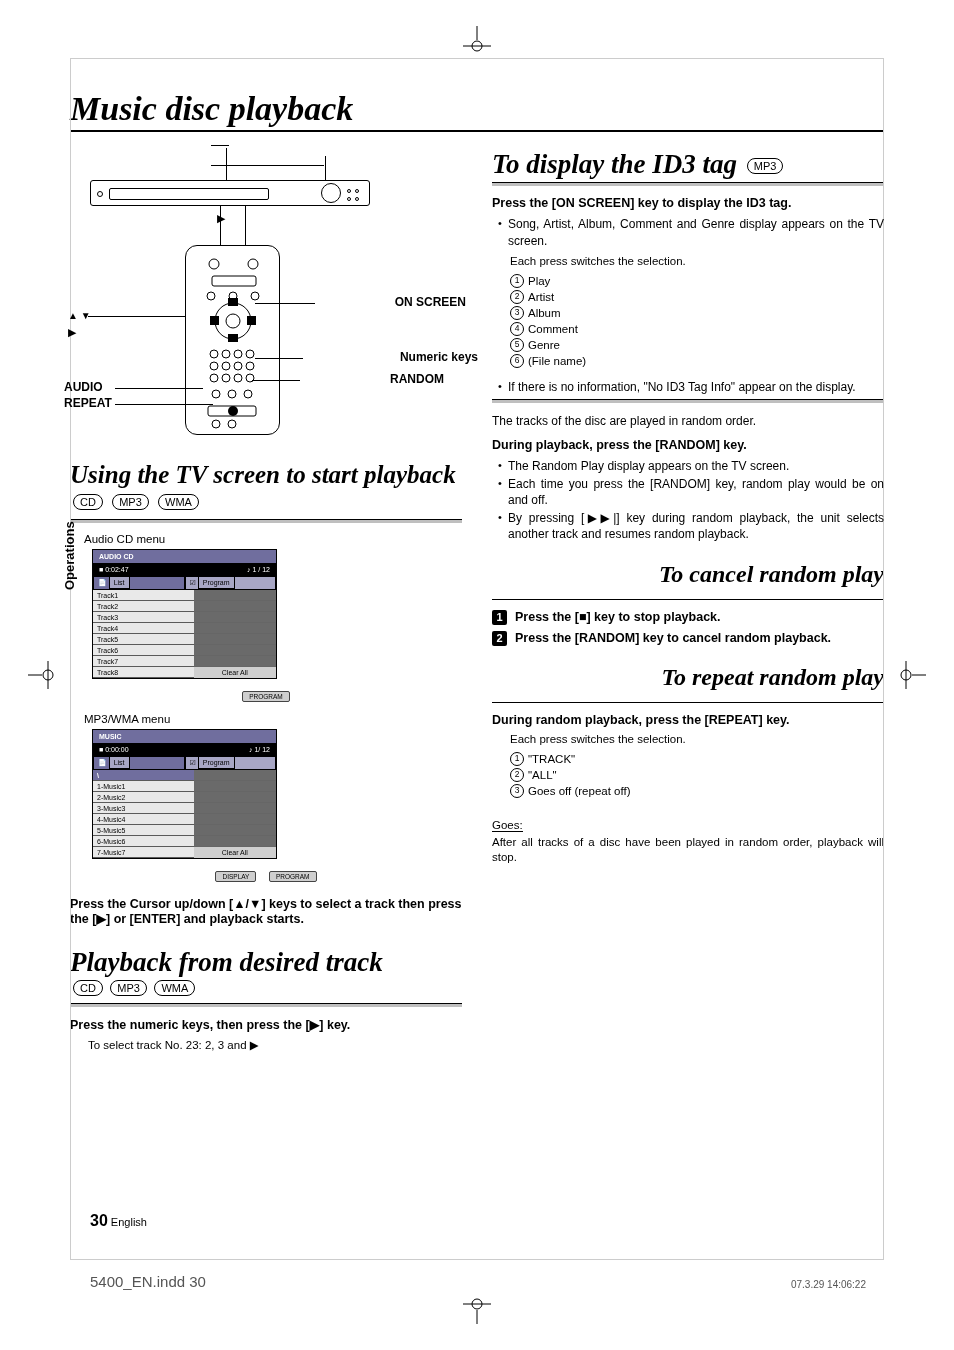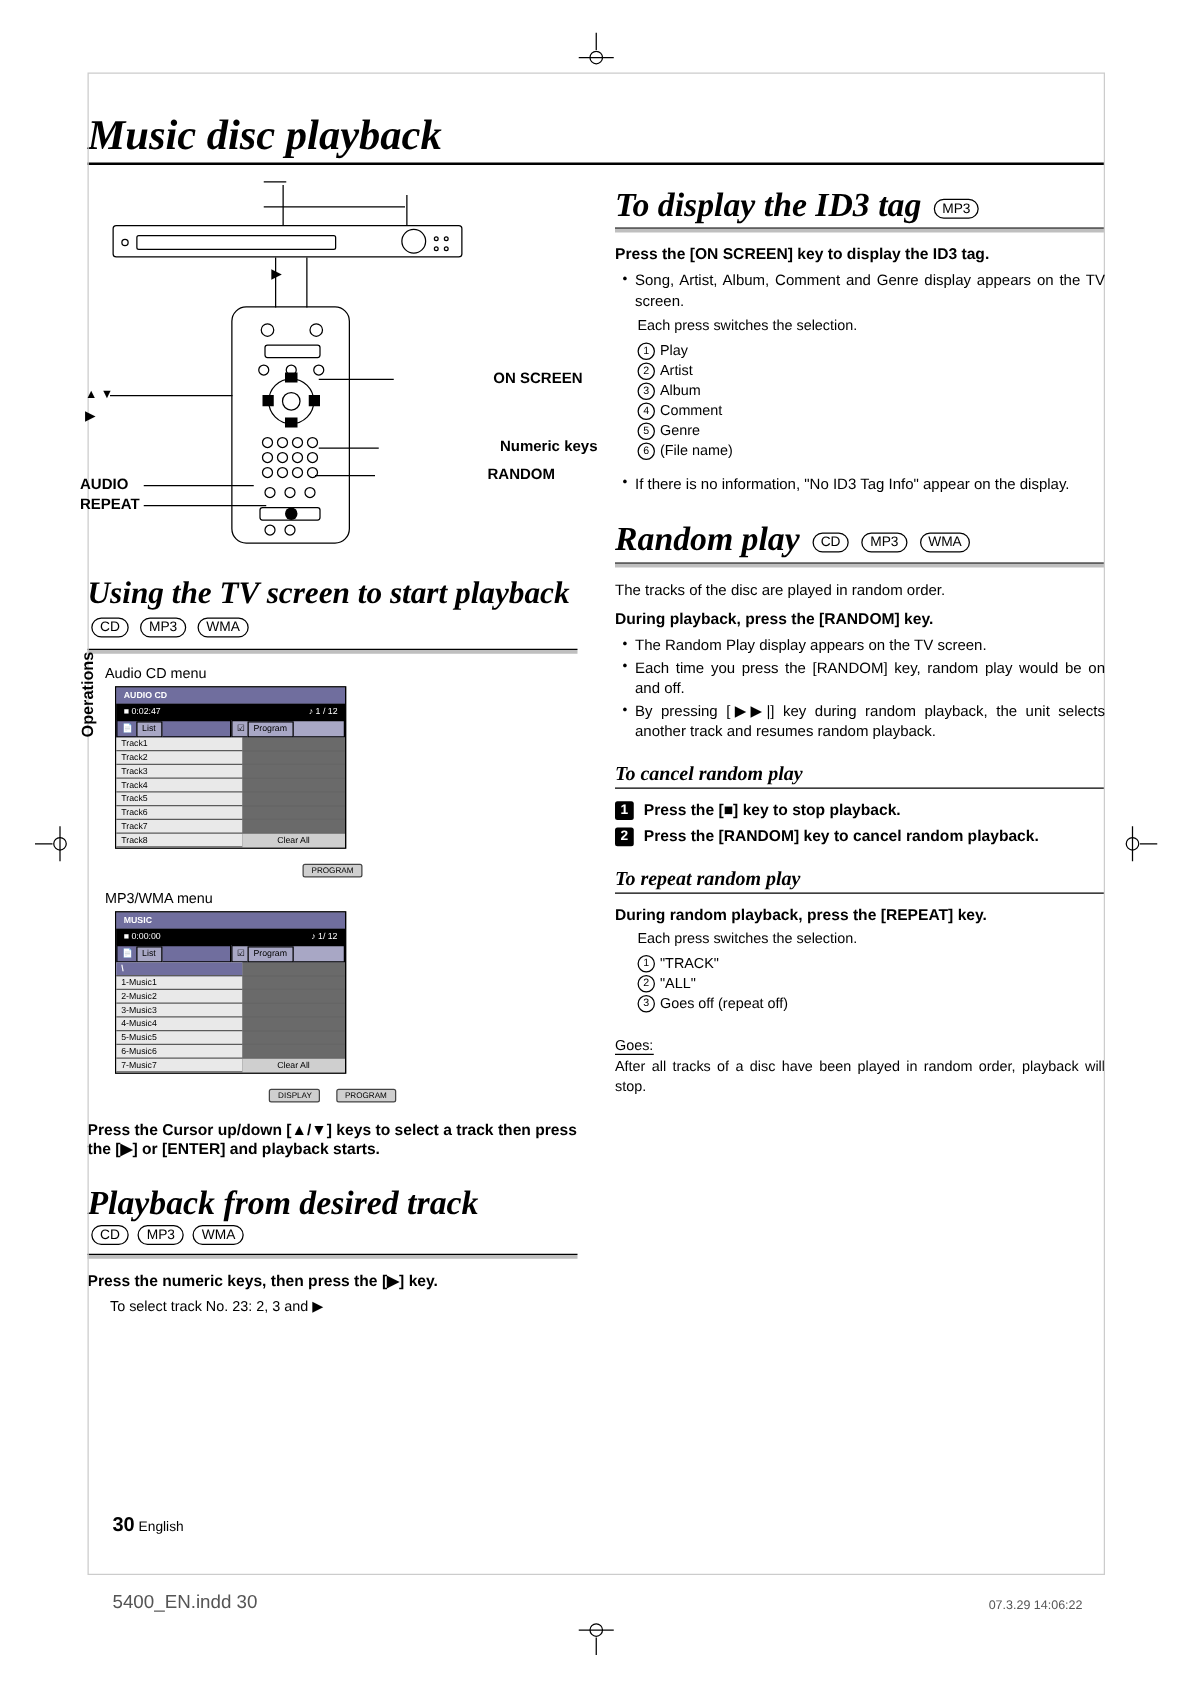--- a/index.html
+++ b/index.html
@@ -48,24 +48,25 @@
   .rule {
     border-top: 1.5px solid #000;
     border-bottom: 3px solid #bfbfbf;
     height: 0;
     margin: 4px 0 10px 0;
   }
   h3.sub {
     font-family: "Palatino Linotype", "Book Antiqua", Georgia, serif;
     font-style: italic;
     font-weight: 700;
-    font-size: 16px;
+    font-size: 24px;
     border-bottom: 1.5px solid #000;
-    padding-bottom: 1px;
+    padding-bottom: 11px;
     margin: 18px 0 10px 0;
+    text-align: right;
   }
   p.body { font-size: 12px; line-height: 1.35; margin: 6px 0; text-align: justify; }
   p.bold { font-weight: 700; font-size: 12.5px; margin: 8px 0 6px 0; }
   ul.bul { list-style: none; padding-left: 6px; margin: 4px 0; }
   ul.bul li { font-size: 12px; line-height: 1.35; text-align: justify; position: relative; padding-left: 10px; margin: 2px 0; }
   ul.bul li::before { content: "•"; position: absolute; left: 0; top: 0; font-size: 11px; }
   .indent-note { font-size: 11.5px; margin: 6px 8px 6px 18px; }
   ol.circled { list-style: none; padding-left: 18px; margin: 2px 0 10px 18px; counter-reset: c; }
   ol.circled li { font-size: 11.5px; line-height: 1.4; counter-increment: c; position: relative; }
   ol.circled li::before {
@@ -350,26 +351,20 @@
       <li>Artist</li>
       <li>Album</li>
       <li>Comment</li>
       <li>Genre</li>
       <li>(File name)</li>
     </ol>
     <ul class="bul">
       <li>If there is no information, "No ID3 Tag Info" appear on the display.</li>
     </ul>
 
-    <h2 class="section big">
-      <span>Random play</span>
-      <span class="fmt-tag">CD</span>
-      <span class="fmt-tag">MP3</span>
-      <span class="fmt-tag">WMA</span>
-    </h2>
     <div class="rule"></div>
     <p class="body">The tracks of the disc are played in random order.</p>
     <p class="bold">During playback, press the [RANDOM] key.</p>
     <ul class="bul">
       <li>The Random Play display appears on the TV screen.</li>
       <li>Each time you press the [RANDOM] key, random play would be on and off.</li>
       <li>By pressing [▶▶|] key during random playback, the unit selects another track and resumes random playback.</li>
     </ul>
 
     <h3 class="sub">To cancel random play</h3>

